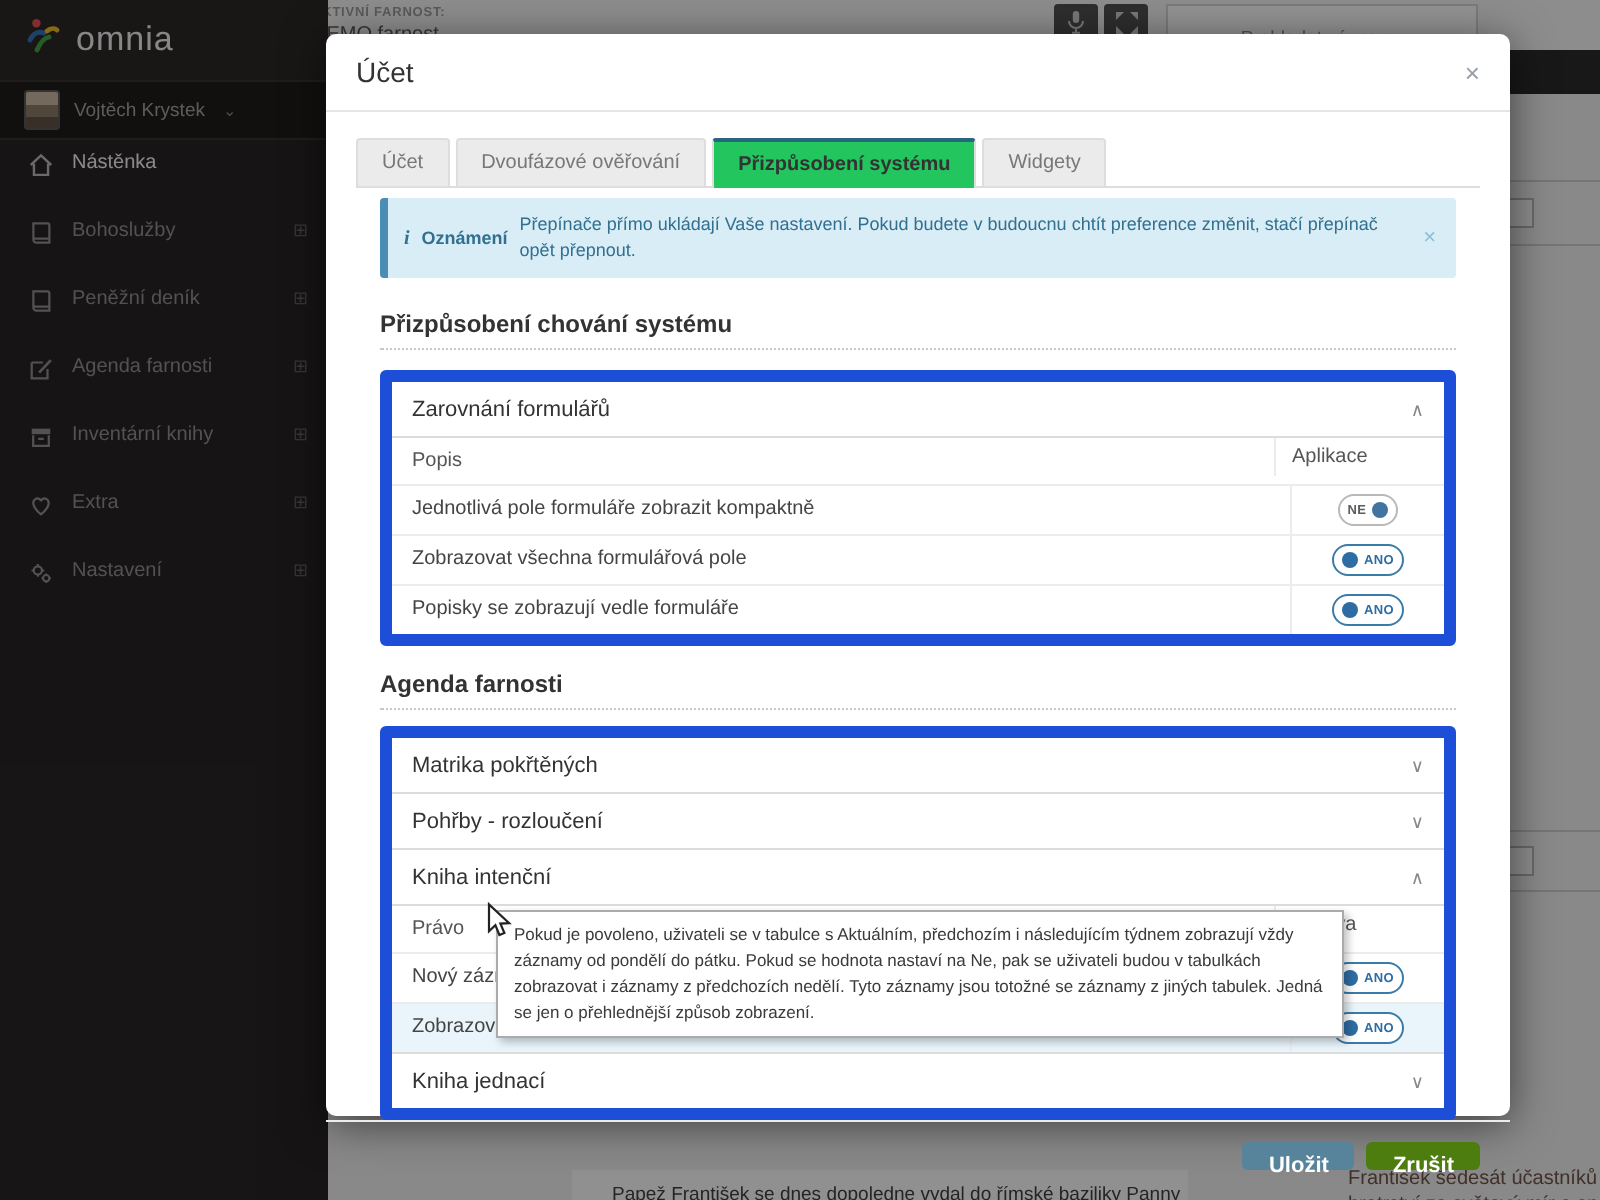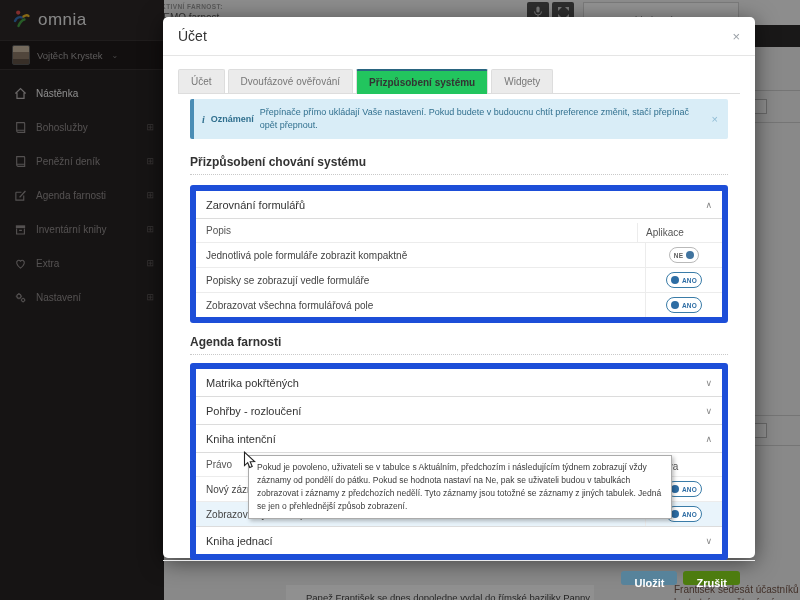--- a/index.html
+++ b/index.html
@@ -26,21 +26,21 @@
   .sidebar{position:absolute;left:0;top:0;width:164px;height:600px;background:#211d1d;z-index:2;}
   .logo{height:40px;display:flex;align-items:center;padding-left:12px;gap:7px;background:#262121;}
   .logo-text{color:#e9e9e9;font-size:17px;letter-spacing:.5px;}
   .userrow{height:28px;display:flex;align-items:center;gap:7px;padding-left:12px;background:#191515;
            border-top:1px solid #322d2d;border-bottom:1px solid #322d2d;}
   .avatar{width:16px;height:18px;border-radius:2px;border:1px solid #555;
           background:linear-gradient(#c7b49e 0 35%, #8a7664 35% 70%, #5d4d40 70%);}
   .username{color:#a09b9b;font-size:9.5px;}
   .caret{color:#7d7878;font-size:8px;margin-left:2px;}
   .nav{padding-top:6px;}
-  .nav-item{height:34px;display:flex;align-items:center;padding:0 10px 0 13px;gap:9px;}
+  .nav-item{height:34px;display:flex;padding:0 10px 0 13px;gap:9px;}
   .nav-label{font-size:10px;color:#8f8a8a;flex:1;}
   .nav-item.active .nav-label{color:#f0f0f0;}
   .nav-plus{color:#5f5a5a;font-size:9px;}
   .nav-ico{width:14px;display:flex;justify-content:center;}
   
   .overlay{position:absolute;inset:0;background:rgba(10,10,10,0.44);z-index:4;}
   
   .modal{position:absolute;left:163px;top:17px;width:592px;height:541px;background:#fff;border-radius:5px;
          box-shadow:0 4px 22px rgba(0,0,0,.55);z-index:10;display:flex;flex-direction:column;box-sizing:border-box;}
   .m-head{height:38px;border-bottom:1px solid #e5e5e5;display:flex;align-items:center;justify-content:space-between;
@@ -62,21 +62,21 @@
   .h-section{font-size:12px;font-weight:bold;color:#333;border-bottom:1px dotted #c9c9c9;padding-bottom:5px;
              margin:16px 0 10px;}
   .h-section.second{margin-top:12px;margin-bottom:8px;}
   .pgroup{border:6px solid #1d4ed8;border-radius:3px;background:#fff;}
   .acc{border-top:1px solid #dcdcdc;}
   .acc:first-child{border-top:none;}
   .acc-head{height:27px;display:flex;align-items:center;justify-content:space-between;padding:0 10px;
             font-size:11px;color:#333;box-sizing:border-box;}
   .chev{color:#888;font-size:9px;}
   .ttable{border-top:1px solid #dcdcdc;}
-  .trow{display:flex;border-top:1px solid #ececec;font-size:10px;color:#444;align-items:flex-end;gap:48px;}
+  .trow{display:flex;border-top:1px solid #ececec;font-size:10px;color:#444;align-items:flex-start;gap:48px;}
   .trow:first-child{border-top:none;}
   .trow.head{color:#555;}
   .trow.hl{background:#e9f4fb;}
   .tc1{flex:1;padding:6px 10px;display:flex;align-items:center;}
   .tc2{width:76px;border-left:1px solid #ececec;display:flex;align-items:center;justify-content:center;padding:4px 0;}
   .trow.head .tc2{justify-content:flex-start;padding-left:8px;}
   .sw{display:inline-flex;align-items:center;gap:3px;height:14px;border-radius:9px;padding:0 4px;
       font-size:6.5px;font-weight:bold;letter-spacing:.2px;background:#fff;}
   .sw .dot{width:8px;height:8px;border-radius:50%;}
   .sw.on{border:1px solid #3a7ca8;color:#2e6da4;}
@@ -264,30 +264,30 @@
               <div class="trow">
                 <div class="tc1">Jednotlivá pole formuláře zobrazit kompaktně</div>
                 <div class="tc2">
                     <span class="sw off">
                       <span>NE</span>
                       <span class="dot"></span>
                     </span>
                   </div>
               </div>
               <div class="trow">
+                <div class="tc1">Zobrazovat všechna formulářová pole</div>
+                <div class="tc2">
+                    <span class="sw on">
+                      <span class="dot"></span>
+                      <span>ANO</span>
+                    </span>
+                  </div>
+              </div>
+              <div class="trow">
                 <div class="tc1">Popisky se zobrazují vedle formuláře</div>
-                <div class="tc2">
-                    <span class="sw on">
-                      <span class="dot"></span>
-                      <span>ANO</span>
-                    </span>
-                  </div>
-              </div>
-              <div class="trow">
-                <div class="tc1">Zobrazovat všechna formulářová pole</div>
                 <div class="tc2">
                     <span class="sw on">
                       <span class="dot"></span>
                       <span>ANO</span>
                     </span>
                   </div>
               </div>
             </div>
           </div>
         </div>

